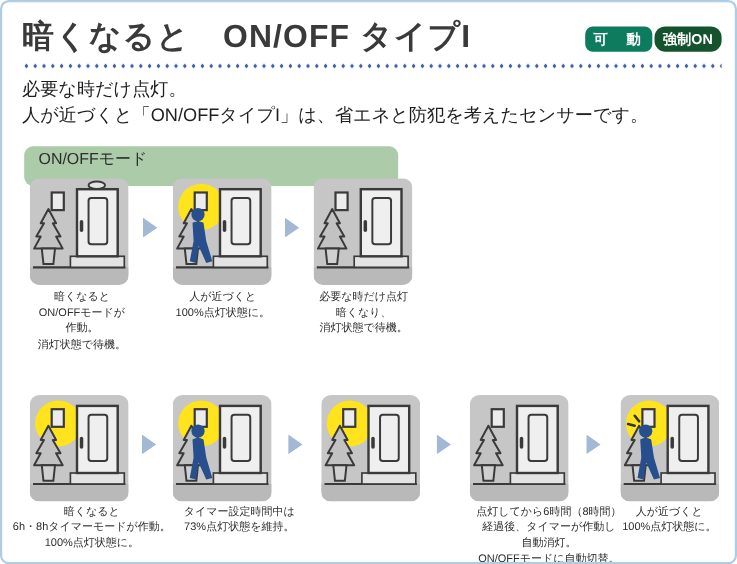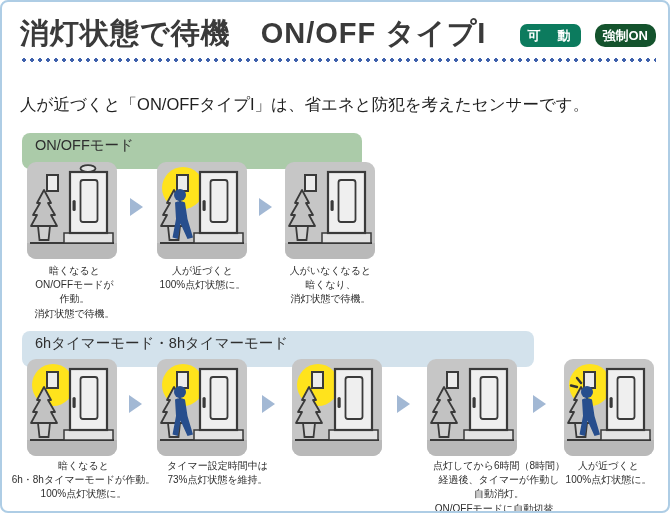--- a/index.html
+++ b/index.html
@@ -3,21 +3,21 @@
 <meta charset="utf-8">
 <style>
   html,body{margin:0;padding:0;background:#fff;}
   body{font-family:"Liberation Sans","DejaVu Sans",sans-serif;}
   .card{position:relative;width:670px;height:513px;box-sizing:border-box;
         border:2px solid #aecde5;border-radius:8px;background:#fff;overflow:hidden;}
 
   
   .title{position:absolute;left:18px;top:12px;margin:0;font-size:29px;font-weight:bold;
          color:#3a3a3a;letter-spacing:1px;white-space:nowrap;}
-  .badges{position:absolute;right:12px;top:22px;display:flex;gap:14px;}
+  .badges{position:absolute;right:12px;top:22px;display:flex;gap:2px;}
   .badge{display:inline-block;color:#fff;font-size:13px;font-weight:bold;line-height:1;
          padding:5px 8px;border-radius:7px;white-space:nowrap;}
   .badge.green{background:#0c7b5e;letter-spacing:2px;}
   .badge.red{background:#14532d;border-radius:10px;}
 
   .dotted{position:absolute;left:18px;top:56px;width:636px;height:4px;
           background-image:radial-gradient(circle,#3f61ac 1.6px,transparent 1.8px);
           background-size:8px 4px;background-repeat:repeat-x;}
 
   .intro{position:absolute;left:18px;margin:0;font-size:16.5px;color:#1f1f1f;white-space:nowrap;}
@@ -43,28 +43,29 @@
   .caps1{top:262px;}
   .caps2{top:457px;}
   .cap{position:absolute;top:0;font-size:10px;line-height:1.42;color:#2e2e2e;
        text-align:center;white-space:pre-line;}
 </style>
 </head>
 <body>
 
 <div class="card">
 
-  <h1 class="title">消灯状態で待機　ON/OFF タイプI</h1>
+  <h1 class="title">暗くなると　ON/OFF タイプI</h1>
   <div class="badges">
     <span class="badge green">可　動</span>
     <span class="badge red">強制ON</span>
   </div>
 
   <div class="dotted"></div>
 
+  <p class="intro l1">必要な時だけ点灯。</p>
   <p class="intro l2">人が近づくと「ON/OFFタイプI」は、省エネと防犯を考えたセンサーです。</p>
 
   <div class="bar bar1">ON/OFFモード</div>
 
   <div class="row row1">
     <div class="scene" style="left:25px">
   <svg viewBox="0 0 90 97" width="90" height="97">
     <rect x="0" y="0" width="90" height="97" fill="#c6c6c6"></rect>
     <circle class="light-circle" cx="26" cy="26" r="21" fill="#ffe31c" style="display: none;"></circle>
     <rect x="0" y="81" width="90" height="16" fill="#b9b9b9"></rect>
@@ -147,26 +148,25 @@
 </div>
   </div>
 
   <div class="caps caps1">
     <div class="cap" style="left:0px;width:145px">暗くなると
 ON/OFFモードが
 作動。
 消灯状態で待機。</div>
     <div class="cap" style="left:128px;width:145px">人が近づくと
 100%点灯状態に。</div>
-    <div class="cap" style="left:256px;width:145px">人がいなくなると
+    <div class="cap" style="left:256px;width:145px">必要な時だけ点灯
 暗くなり、
 消灯状態で待機。</div>
   </div>
 
-  <div class="bar bar2">6hタイマーモード・8hタイマーモード</div>
 
   <div class="row row2">
     <div class="scene" style="left:25px">
   <svg viewBox="0 0 90 97" width="90" height="97">
     <rect x="0" y="0" width="90" height="97" fill="#c6c6c6"></rect>
     <circle class="light-circle" cx="26" cy="26" r="21" fill="#ffe31c"></circle>
     <rect x="0" y="81" width="90" height="16" fill="#b9b9b9"></rect>
     <path d="M3,81 H87" stroke="#3a3a3a" stroke-width="2"></path>
     <rect x="37" y="71" width="49" height="10" fill="#e3e3e3" stroke="#3a3a3a" stroke-width="1.5"></rect>
     <rect x="43" y="10" width="37" height="61" fill="#efefef" stroke="#3a3a3a" stroke-width="2.2"></rect>

